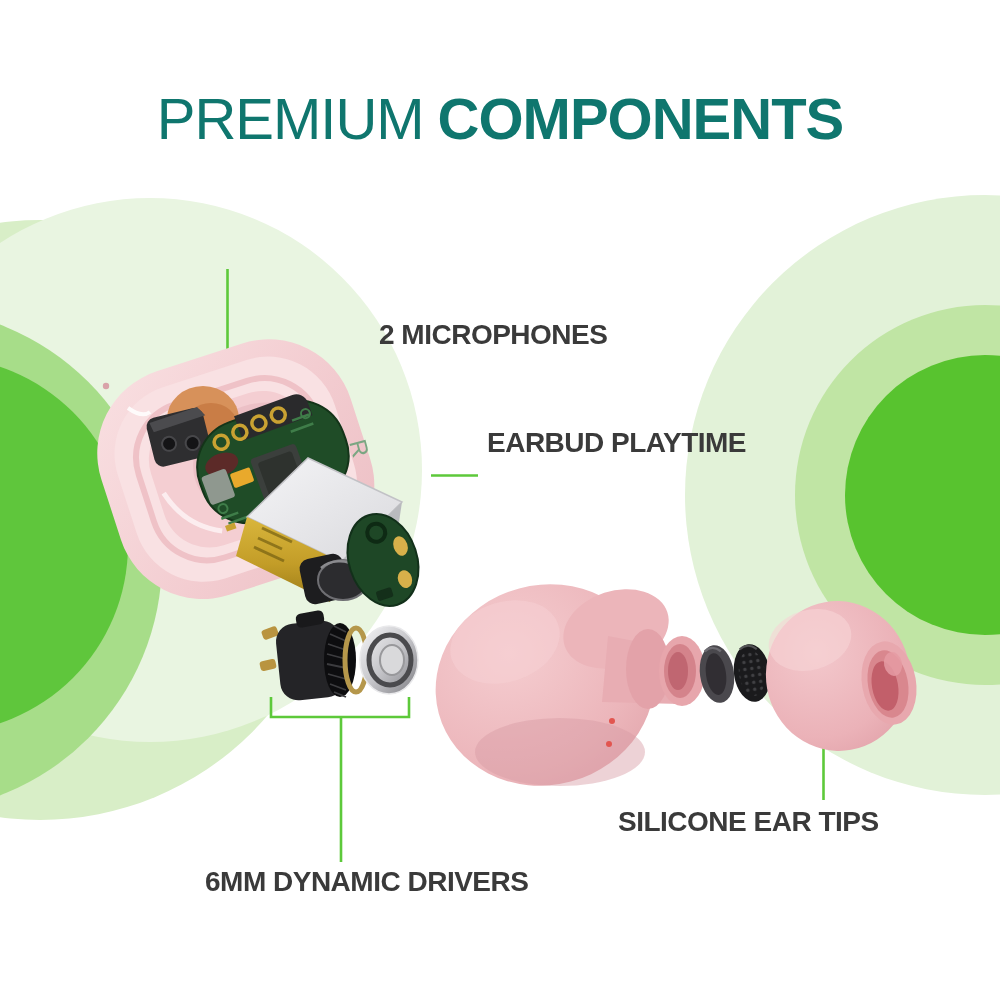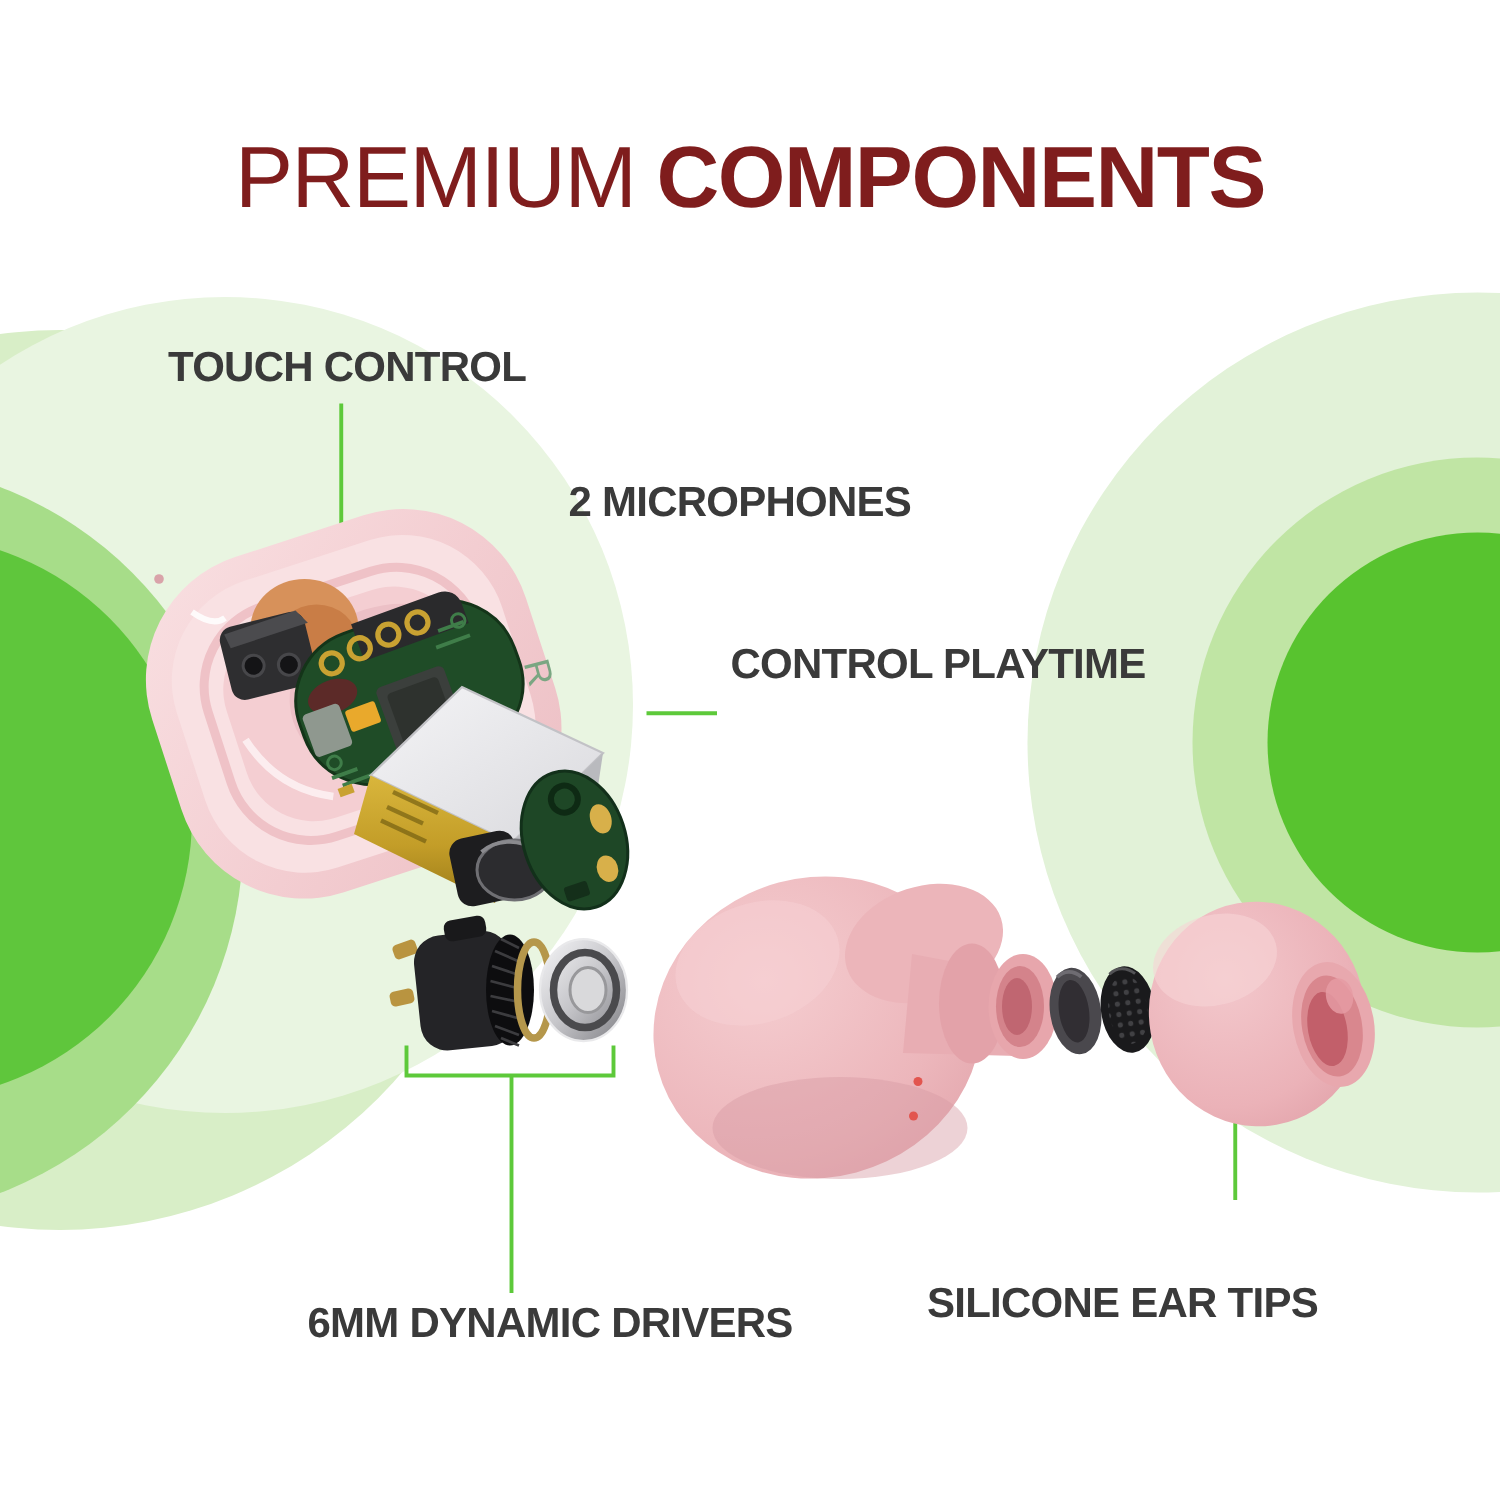--- a/index.html
+++ b/index.html
@@ -1,20 +1,20 @@
 <!DOCTYPE html>
 <html><head>
 <meta charset="utf-8">
 <style>
   html,body{margin:0;padding:0;background:#fff;}
   .canvas{position:relative;width:1000px;height:1000px;background:#ffffff;overflow:hidden;
           font-family:"Liberation Sans","DejaVu Sans",sans-serif;}
   #art{position:absolute;inset:0;}
   .title{position:absolute;top:89px;left:0;width:1000px;text-align:center;
-         font-size:58px;line-height:60px;letter-spacing:-1px;color:#7f1d1d;white-space:nowrap;}
+         font-size:58px;line-height:60px;letter-spacing:-1px;color:#0f766e;white-space:nowrap;}
   .title .w-light{font-weight:400;}
   .title .w-bold{font-weight:800;margin-left:14px;}
   .label{position:absolute;font-size:28px;line-height:31px;font-weight:700;
          letter-spacing:-0.5px;color:#3a3a3a;white-space:nowrap;}
 </style>
 </head>
 <body>
 
 <div class="canvas">
 
@@ -186,25 +186,24 @@
       <ellipse cx="888" cy="684" rx="20" ry="34" fill="#d9878e" transform="rotate(-10 888 684)"></ellipse>
       <ellipse cx="885" cy="686" rx="13" ry="25" fill="#c25f6a" transform="rotate(-10 885 686)"></ellipse>
       <ellipse cx="893" cy="664" rx="9" ry="12" fill="#e59ba3" opacity="0.85" transform="rotate(-12 893 664)"></ellipse>
     </g>
   </svg>
 
   <div class="title">
     <span class="w-light">PREMIUM</span><span class="w-bold">COMPONENTS</span>
   </div>
 
-  <div class="label" style="left:112px;top:229px;">TOUCH CONTROL</div>
 
   <div class="label" style="left:379px;top:319px;">2 MICROPHONES</div>
 
   <div class="label" style="left:487px;top:427px;">
-    <div>CONTROL PLAYTIME</div>
+    <div>EARBUD PLAYTIME</div>
   </div>
 
-  <div class="label" style="left:618px;top:806px;margin-top:47px;">SILICONE EAR TIPS</div>
+  <div class="label" style="left:618px;top:806px;">SILICONE EAR TIPS</div>
 
   <div class="label" style="left:186px;top:866px;margin-left:19px;">6MM DYNAMIC DRIVERS</div>
 
 </div>
 
 </body></html>

